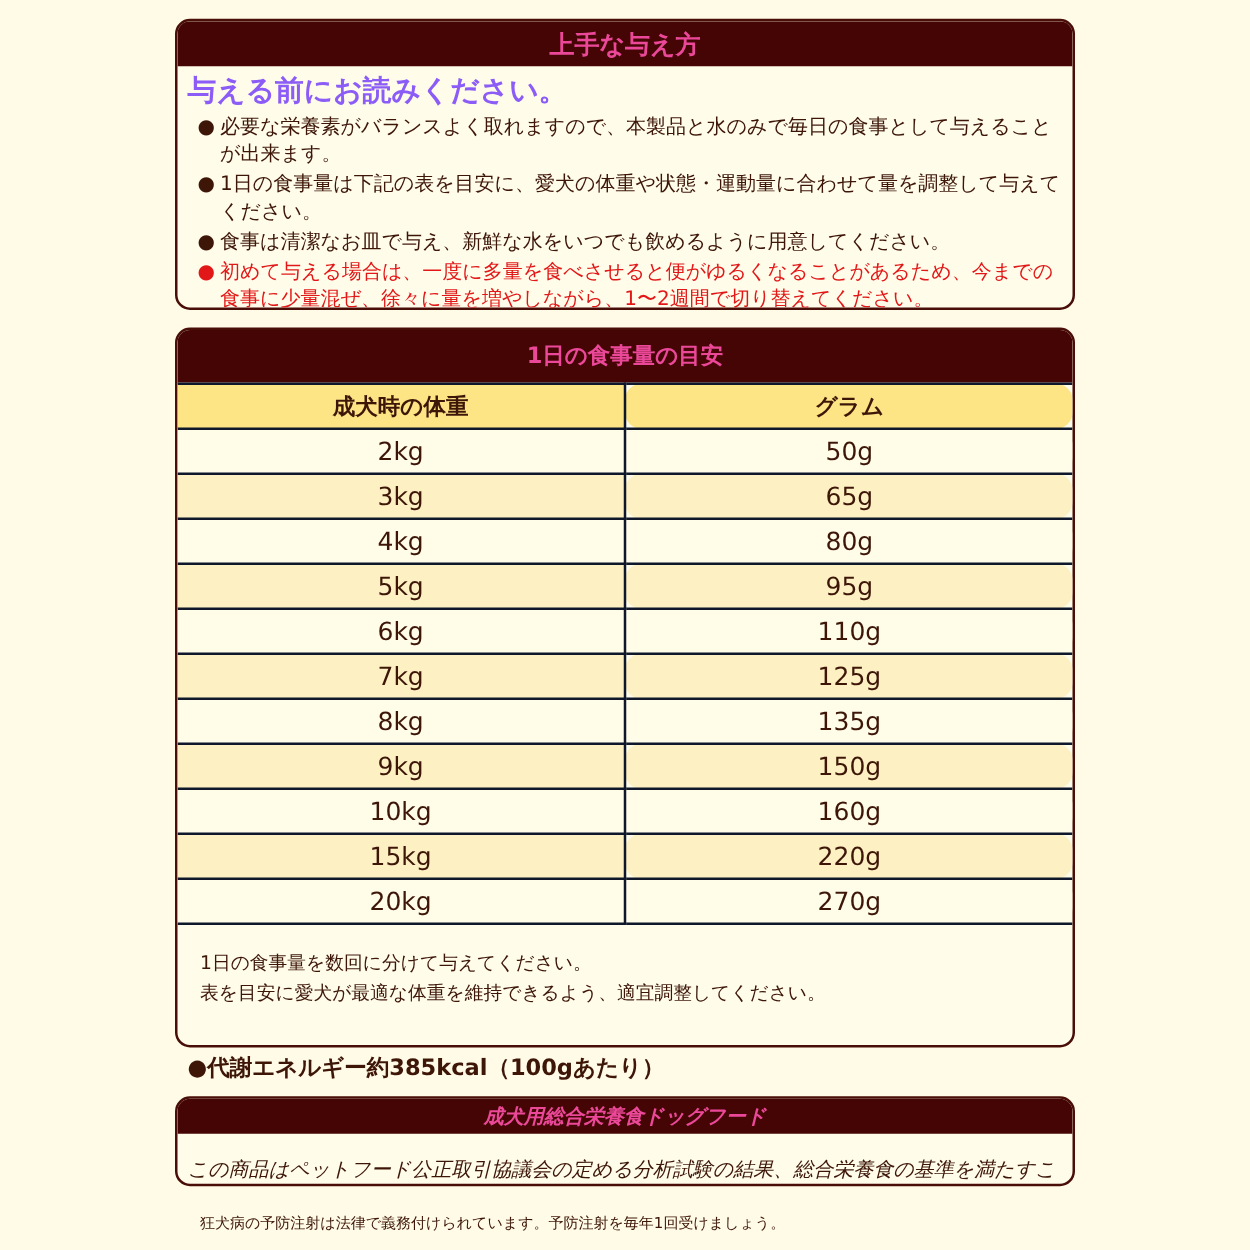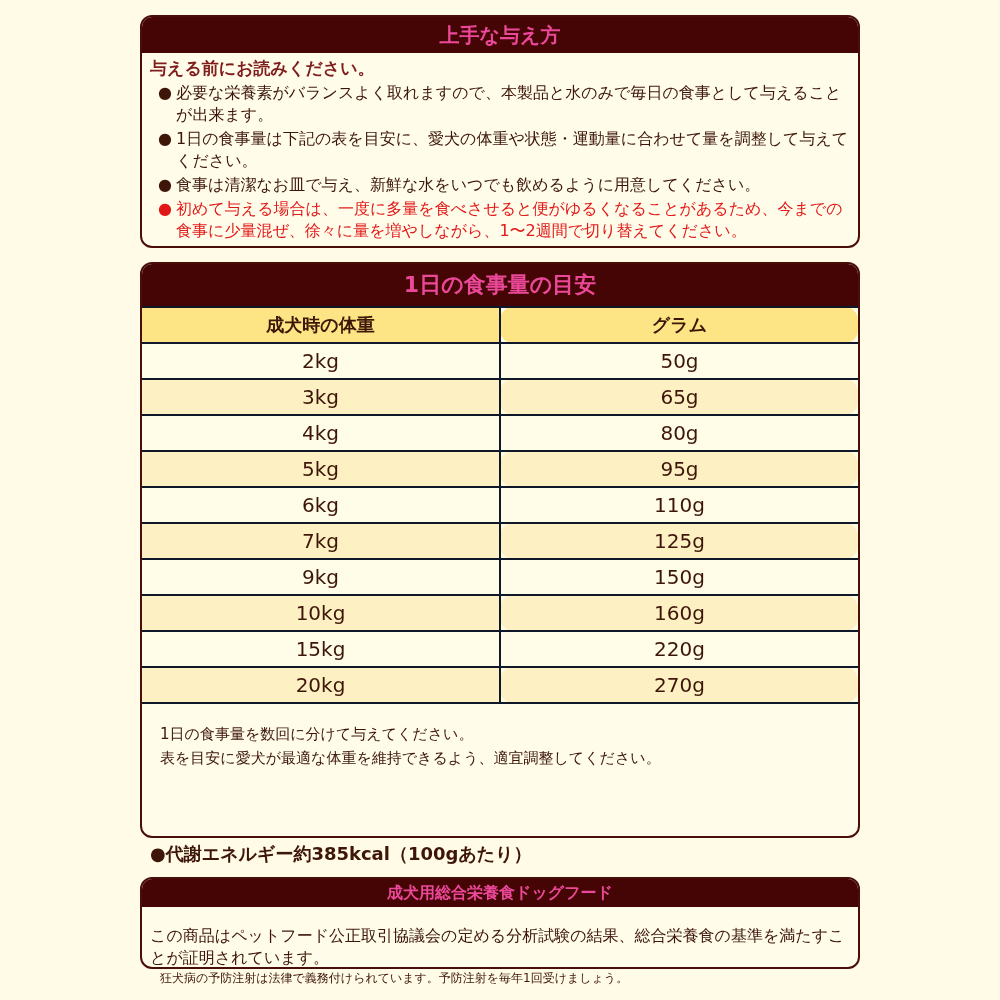--- a/index.html
+++ b/index.html
@@ -14,39 +14,39 @@
     position:absolute; left:140px; width:720px;
     border:2px solid #4a0e08; border-radius:12px;
     background:#fffcea; box-sizing:border-box; overflow:hidden;
   }
   .box-head {
     background:#450505; color:#ec4899; font-weight:bold;
     text-align:center;
   }
   #box1 { top:15px; height:233px; }
   #box1 .box-head { height:36px; line-height:36px; font-size:20px; }
-  .warn-title { color:#7f1d1d; font-weight:bold; font-size:17px; margin:4px 0 2px 8px; }
+  .warn-title { color:#8b5cf6; font-weight:bold; font-size:23px; margin:4px 0 2px 8px; }
   .bullet { font-size:16px; line-height:22px; padding-left:26px; text-indent:-18px; margin:0 8px 2px 8px; }
   .bullet.red { color:#e21818; }
   .bullet .dot { display:inline-block; width:18px; text-indent:0; }
 
   #box2 { top:262px; height:576px; }
-  #box2 .box-head { height:42px; line-height:42px; font-size:22px; }
+  #box2 .box-head { height:42px; line-height:42px; font-size:18px; }
   table { width:100%; border-collapse:collapse; }
   th, td { border:2px solid #0f172a; text-align:center; height:34px; padding:0; font-size:20px; }
   th { background:#fde484; font-size:18px; font-weight:bold; height:34px; }
   tr:nth-child(odd) td { background:#fffce8; }
   tr:nth-child(even) td { background:#fdf0c2; }
   tr td:first-child, tr th:first-child { border-left:none; }
   tr td:last-child, tr th:last-child { border-right:none;border-radius:13px; }
   .note { padding:18px 18px; font-size:15px; line-height:24px; }
 
   .energy { position:absolute; top:842px; left:150px; font-size:18px; font-weight:bold; }
 
-  #box3 { top:877px; height:92px; }
+  #box3 { top:877px; height:72px;font-style:italic; }
   #box3 .box-head { height:28px; line-height:28px; font-size:16px; }
   #box3 .body { padding:18px 8px; font-size:16px; line-height:22px; }
 
   .footer { position:absolute; top:970px; left:142px; font-size:12px;margin-left:18px; }
 </style>
 </head>
 <body>
 
 <div class="box" id="box1">
   <div class="box-head">上手な与え方</div>
@@ -87,20 +87,24 @@
         </tr>
         <tr>
           <td>6kg</td>
           <td>110g</td>
         </tr>
         <tr>
           <td>7kg</td>
           <td>125g</td>
         </tr>
         <tr>
+          <td>8kg</td>
+          <td>135g</td>
+        </tr>
+        <tr>
           <td>9kg</td>
           <td>150g</td>
         </tr>
         <tr>
           <td>10kg</td>
           <td>160g</td>
         </tr>
         <tr>
           <td>15kg</td>
           <td>220g</td>

